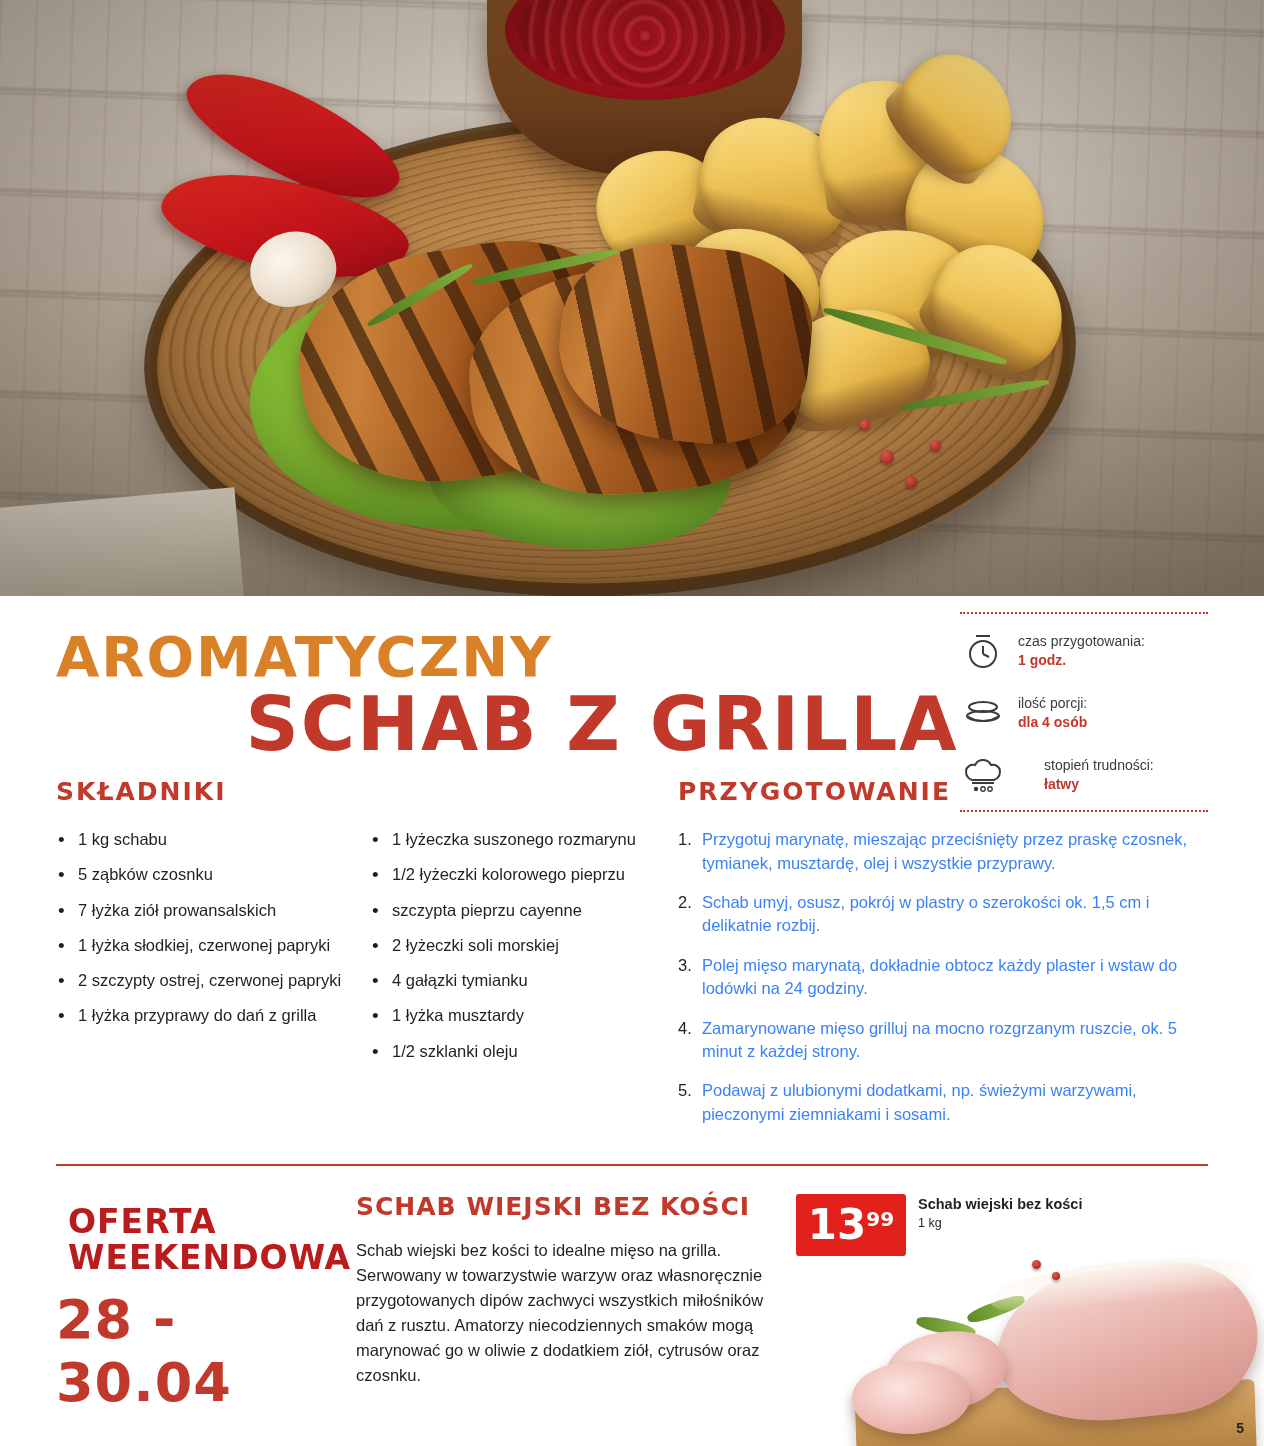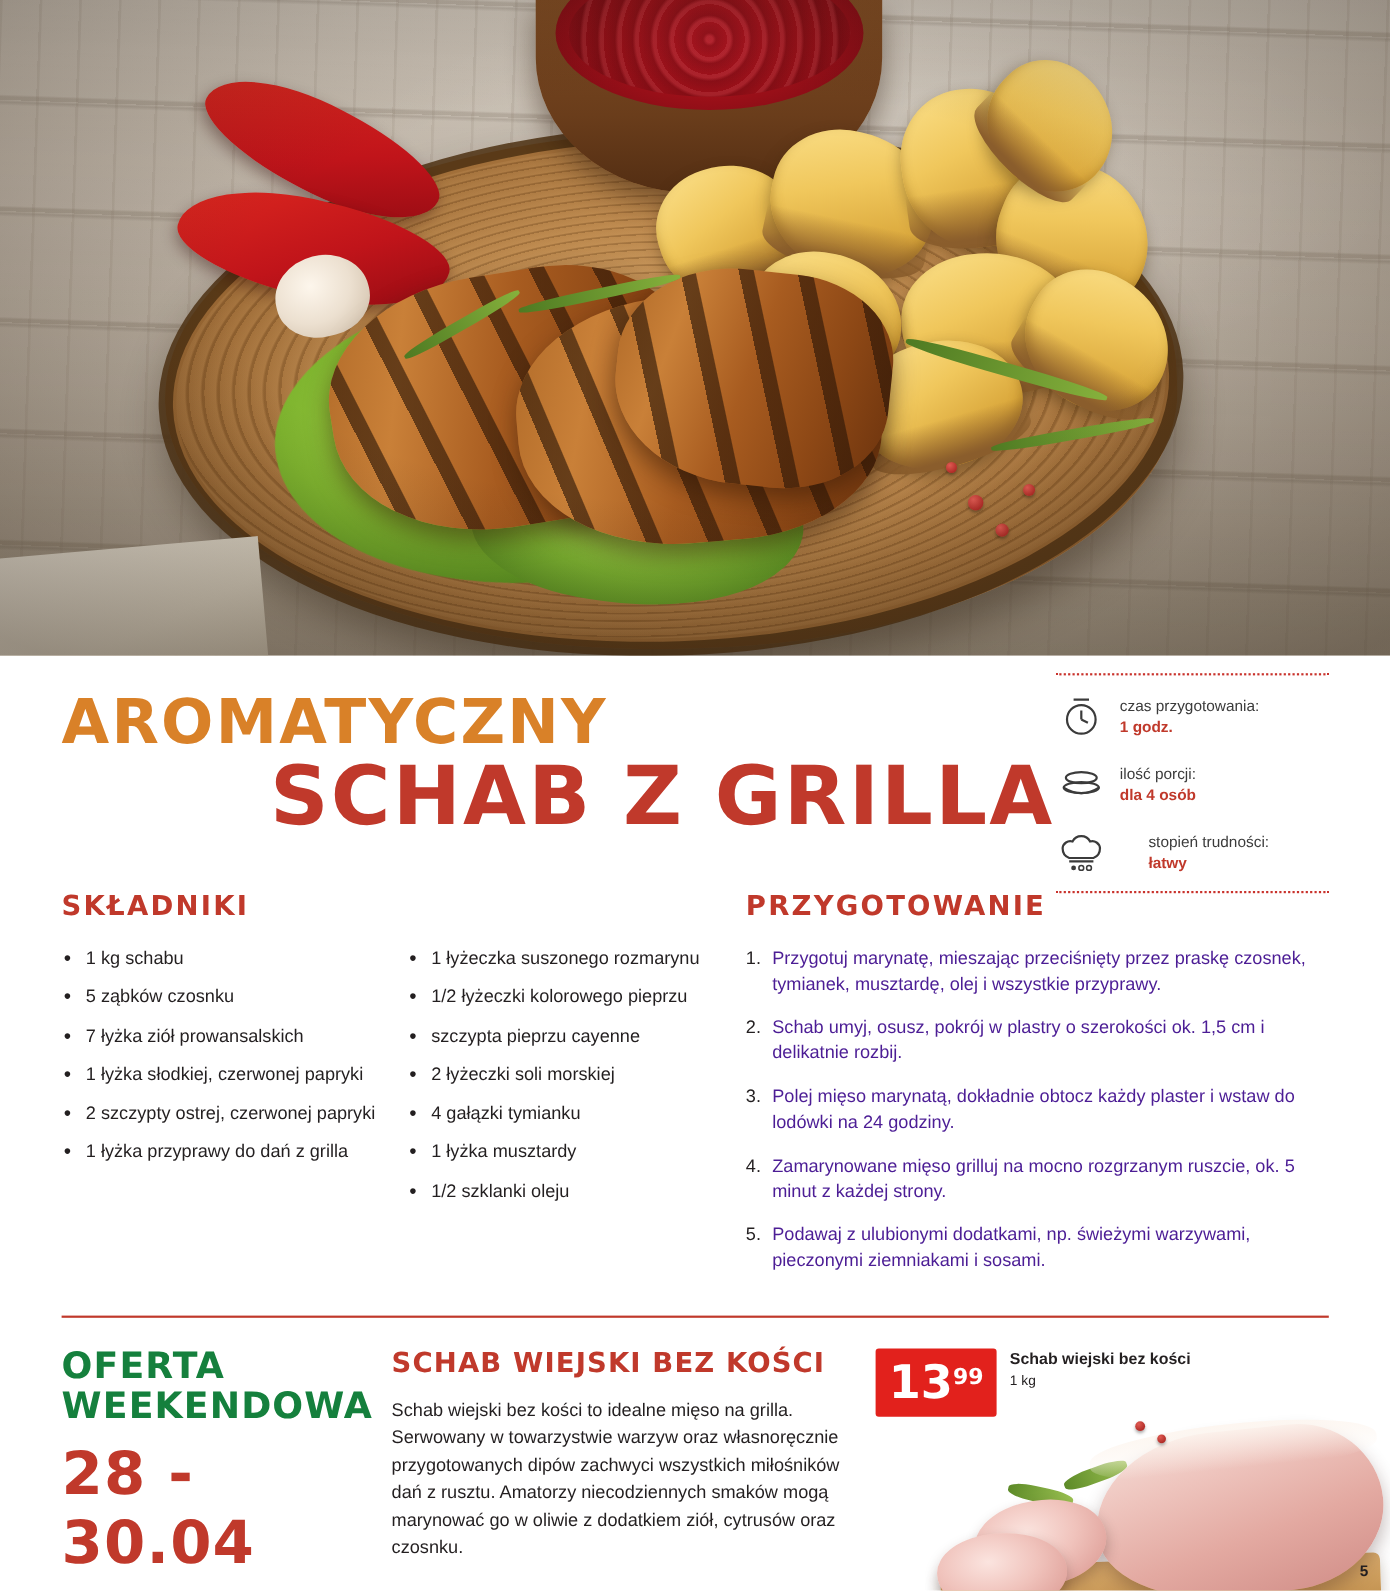--- a/index.html
+++ b/index.html
@@ -228,21 +228,21 @@
   .meta-row { display: flex; align-items: center; margin-bottom: 16px; }
   .meta-row:last-child { margin-bottom: 0; gap: 26px; }
   .meta-icon {
     width: 46px; height: 46px; flex: 0 0 46px;
     display: flex; align-items: center; justify-content: center;
     margin-right: 12px;
   }
   .meta-text { font-size: 14px; line-height: 1.35; color: #3b3b3b; }
   .meta-val { color: #c0392b; font-weight: 700; }
 
-  .cols { display: flex; margin-top: 48px; }
+  .cols { display: flex; margin-top: 16px; }
   .col-ingredients { width: 600px; flex: 0 0 600px; }
   .col-steps { flex: 1; padding-left: 22px; }
 
   .sec-title {
     font-family: "DejaVu Sans", sans-serif;
     font-weight: 700;
     font-size: 25px;
     letter-spacing: 2px;
     color: #c0392b;
     margin: 0 0 22px 0;
@@ -270,21 +270,21 @@
   }
 
   ol.steps { margin: 0; padding: 0; list-style: none; counter-reset: s; }
   ol.steps li {
     position: relative;
     counter-increment: s;
     font-size: 16.5px;
     line-height: 1.42;
     margin-bottom: 16px;
     padding-left: 24px;
-    color: #4c1d95;
+    color: #3b82f6;
   }
   ol.steps li::before {
     content: counter(s) ".";
     position: absolute; left: 0; top: 0;
     color: #231f20;
   }
 
   .divider {
     height: 2px;
     background: #c0392b;
@@ -293,22 +293,22 @@
 
   
   .offer { display: flex; margin-top: 26px; position: relative; }
   .offer-left { width: 300px; flex: 0 0 300px; }
   .offer-kicker {
     font-family: "DejaVu Sans", sans-serif;
     font-weight: 700;
     font-size: 33px;
     line-height: 1.08;
     letter-spacing: 1px;
-    color: #15803d;
-    margin: 0;
+    color: #b91c1c;
+    margin: 12px;
   }
   .offer-dates {
     font-family: "DejaVu Sans", sans-serif;
     font-weight: 700;
     font-size: 54px;
     letter-spacing: 1px;
     color: #c0392b;
     margin: 12px 0 0 0;
   }
   .offer-mid { width: 430px; flex: 0 0 430px; padding-right: 20px; }

